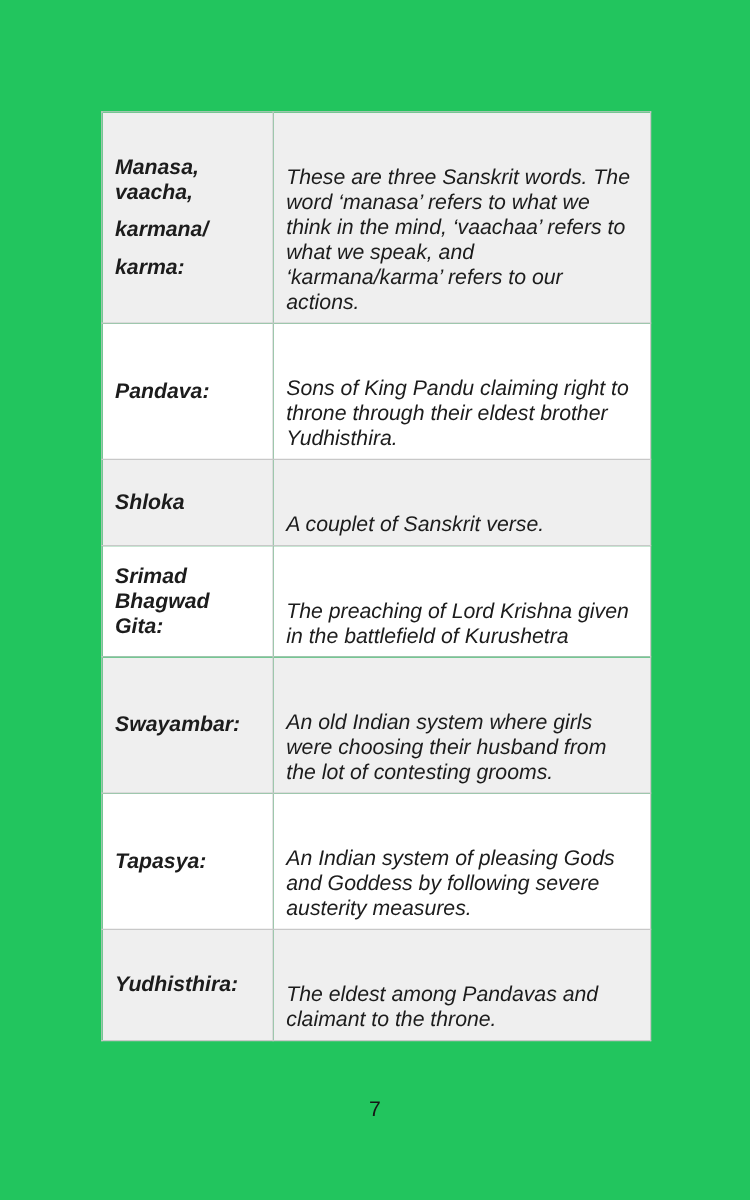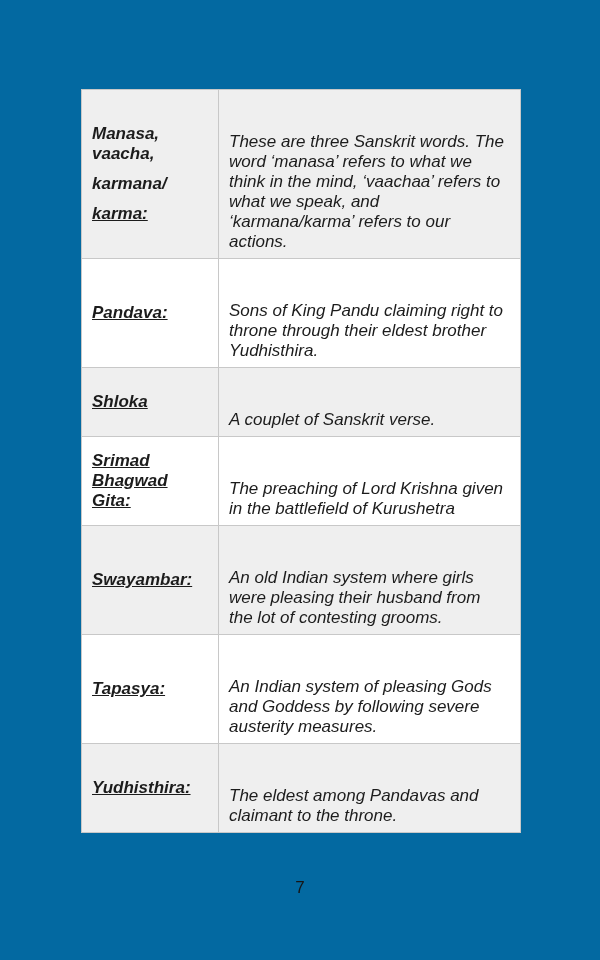--- a/index.html
+++ b/index.html
@@ -4,21 +4,21 @@
 <style>
   html, body { margin: 0; padding: 0; }
   body {
     width: 600px; height: 960px;
     background: #ffffff;
     font-family: "Liberation Sans", sans-serif;
   }
   .page {
     position: relative;
     width: 600px; height: 960px;
-    background: #0369a1;
+    background: #22c55e;
     overflow: hidden;
   }
   table.glossary {
     position: absolute;
     left: 81px; top: 89px;
     width: 439px;
     border-collapse: collapse;
     table-layout: fixed;
     color: #1c1c1c;
   }
@@ -46,21 +46,21 @@
   td.term {
     font-weight: bold;
     font-style: italic;
     font-size: 17px;
     line-height: 20px;
   }
   td.term p {
     margin: 0 0 10px 0;
     white-space: pre-line;
   }
-  td.term p:last-child { margin-bottom: 0; text-decoration: underline; }
+  td.term p:last-child { margin-bottom: 0; }
 
   td.def {
     font-style: italic;
     font-size: 17px;
     line-height: 20px;
   }
   .def-text { white-space: pre-line; margin-top: 36px; }
 
   .footer {
     position: absolute;
@@ -127,21 +127,21 @@
           <div class="def-text">The preaching of Lord Krishna given
 in the battlefield of Kurushetra</div>
         </td>
       </tr>
       <tr>
         <td class="term">
           <p>Swayambar:</p>
         </td>
         <td class="def">
           <div class="def-text">An old Indian system where girls
-were pleasing their husband from
+were choosing their husband from
 the lot of contesting grooms.</div>
         </td>
       </tr>
       <tr>
         <td class="term">
           <p>Tapasya:</p>
         </td>
         <td class="def">
           <div class="def-text">An Indian system of pleasing Gods
 and Goddess by following severe

